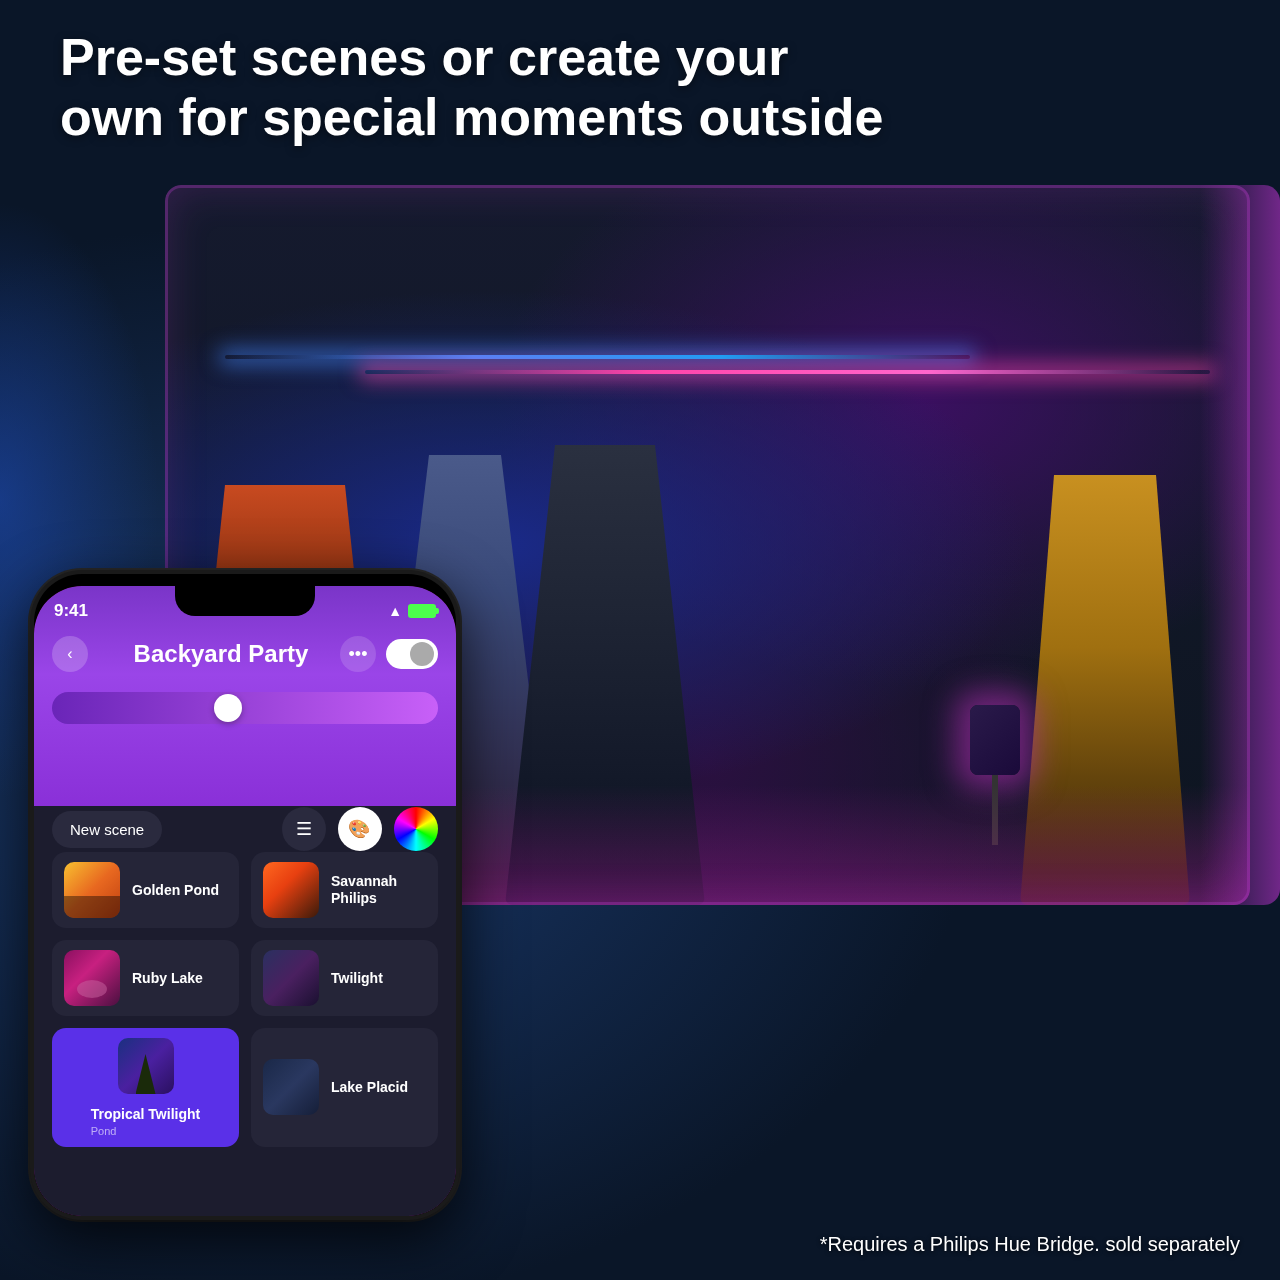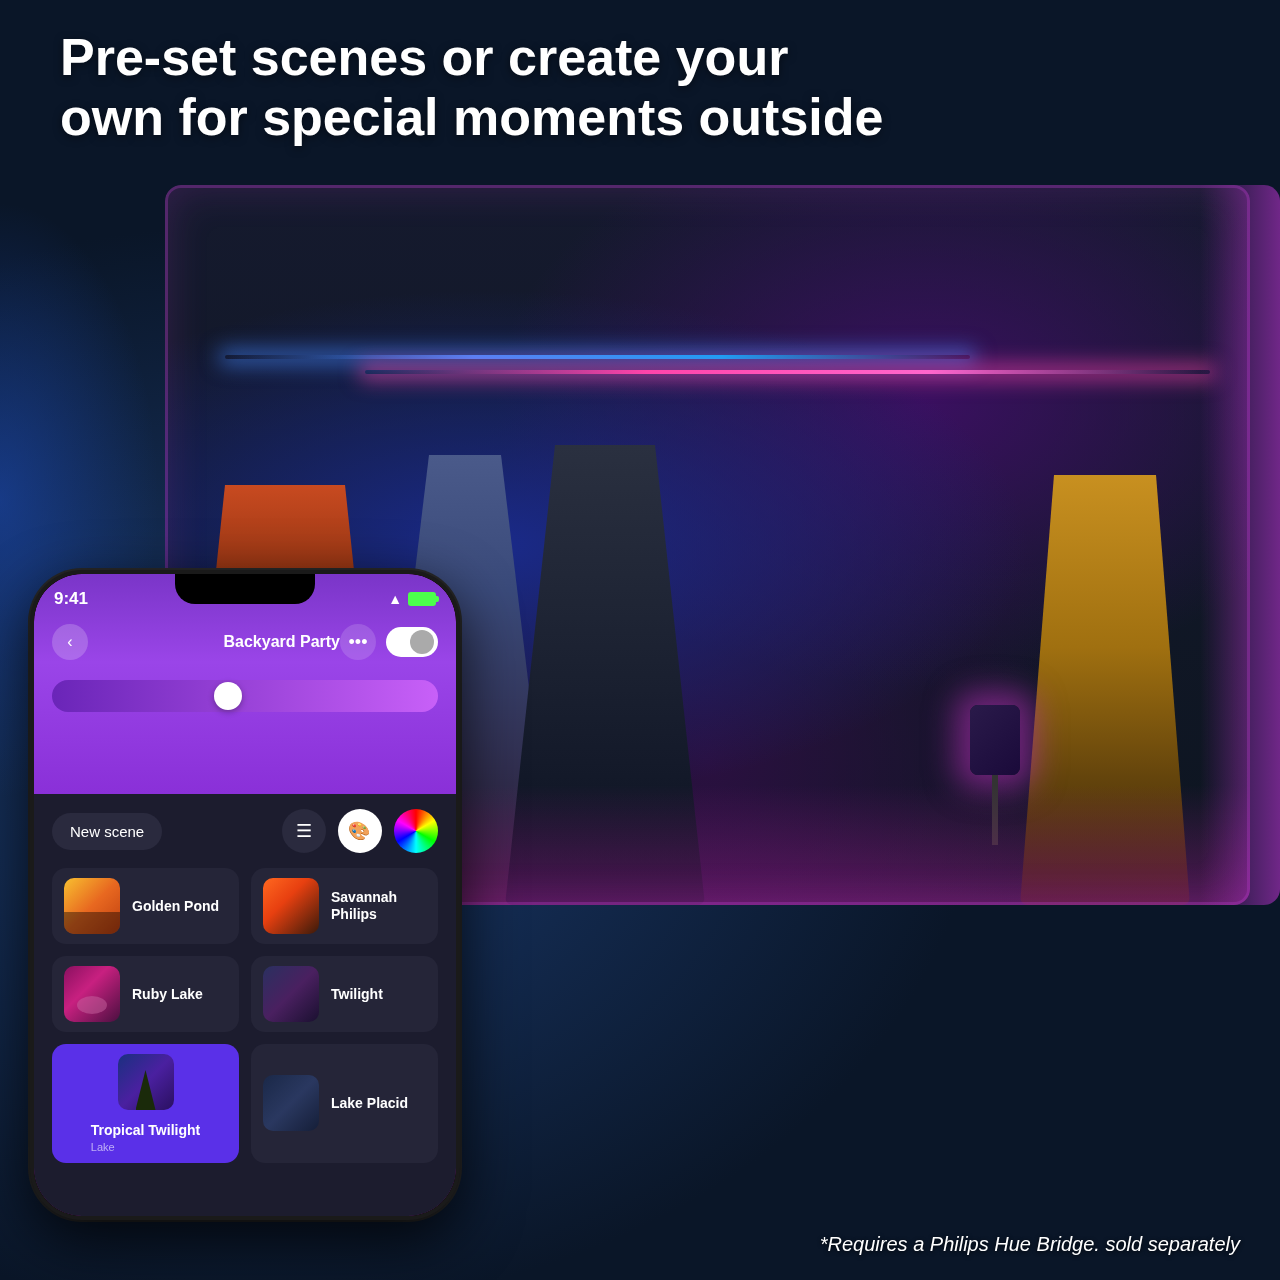--- a/index.html
+++ b/index.html
@@ -207,20 +207,21 @@
       border-radius: 48px;
       overflow: hidden;
     }
 
     .phone-screen {
       position: absolute;
       inset: 0;
       background: #701a75;
       border-radius: 48px;
       overflow: hidden;
+      margin-top: 12px;
     }
 
     
     .notch {
       position: absolute;
       top: 0;
       left: 50%;
       transform: translateX(-50%);
       width: 140px;
       height: 30px;
@@ -308,24 +309,24 @@
       border-radius: 50%;
       display: flex;
       align-items: center;
       justify-content: center;
       color: white;
       font-size: 16px;
     }
 
     .header-title {
       color: white;
-      font-size: 16px;
+      font-size: 24px;
       font-weight: 700;
       flex: 1;
-      text-align: right;
+      text-align: center;
       margin-left: 14px;
     }
 
     .more-btn {
       width: 36px;
       height: 36px;
       background: rgba(255,255,255,0.15);
       border-radius: 50%;
       display: flex;
       align-items: center;
@@ -387,21 +388,21 @@
       right: 0;
       bottom: 0;
       background: #1c1c2e;
       overflow: hidden;
     }
 
     
     .toolbar-row {
       display: flex;
       align-items: center;
-      padding: 15px 18px;
+      padding: 1px 18px;
       gap: 12px;
     }
 
     .new-scene-btn {
       background: #2a2a3e;
       color: white;
       border: none;
       padding: 10px 18px;
       border-radius: 22px;
       font-size: 15px;
@@ -543,21 +544,20 @@
       margin-top: 2px;
     }
 
     
     .bottom-caption {
       position: absolute;
       bottom: 24px;
       right: 40px;
       color: white;
       font-size: 20px;
-      font-style: italic;
       z-index: 10;
       text-shadow: 0 1px 4px rgba(0,0,0,0.8);
     }
 
     
     .blue-glow-left {
       position: absolute;
       top: 200px;
       left: 0;
       width: 160px;
@@ -672,21 +672,21 @@
             <div class="scene-thumb thumb-sundowner"></div>
             <div>
               <div class="scene-name">Twilight</div>
             </div>
           </div>
 
           <div class="scene-item selected">
             <div class="scene-thumb thumb-tropical-twilight"></div>
             <div>
               <div class="scene-name">Tropical Twilight</div>
-              <div class="scene-subtitle">Lake</div>
+              <div class="scene-subtitle">Pond</div>
             </div>
           </div>
 
           <div class="scene-item">
             <div class="scene-thumb thumb-lake-placid"></div>
             <div>
               <div class="scene-name">Lake Placid</div>
             </div>
           </div>
 

